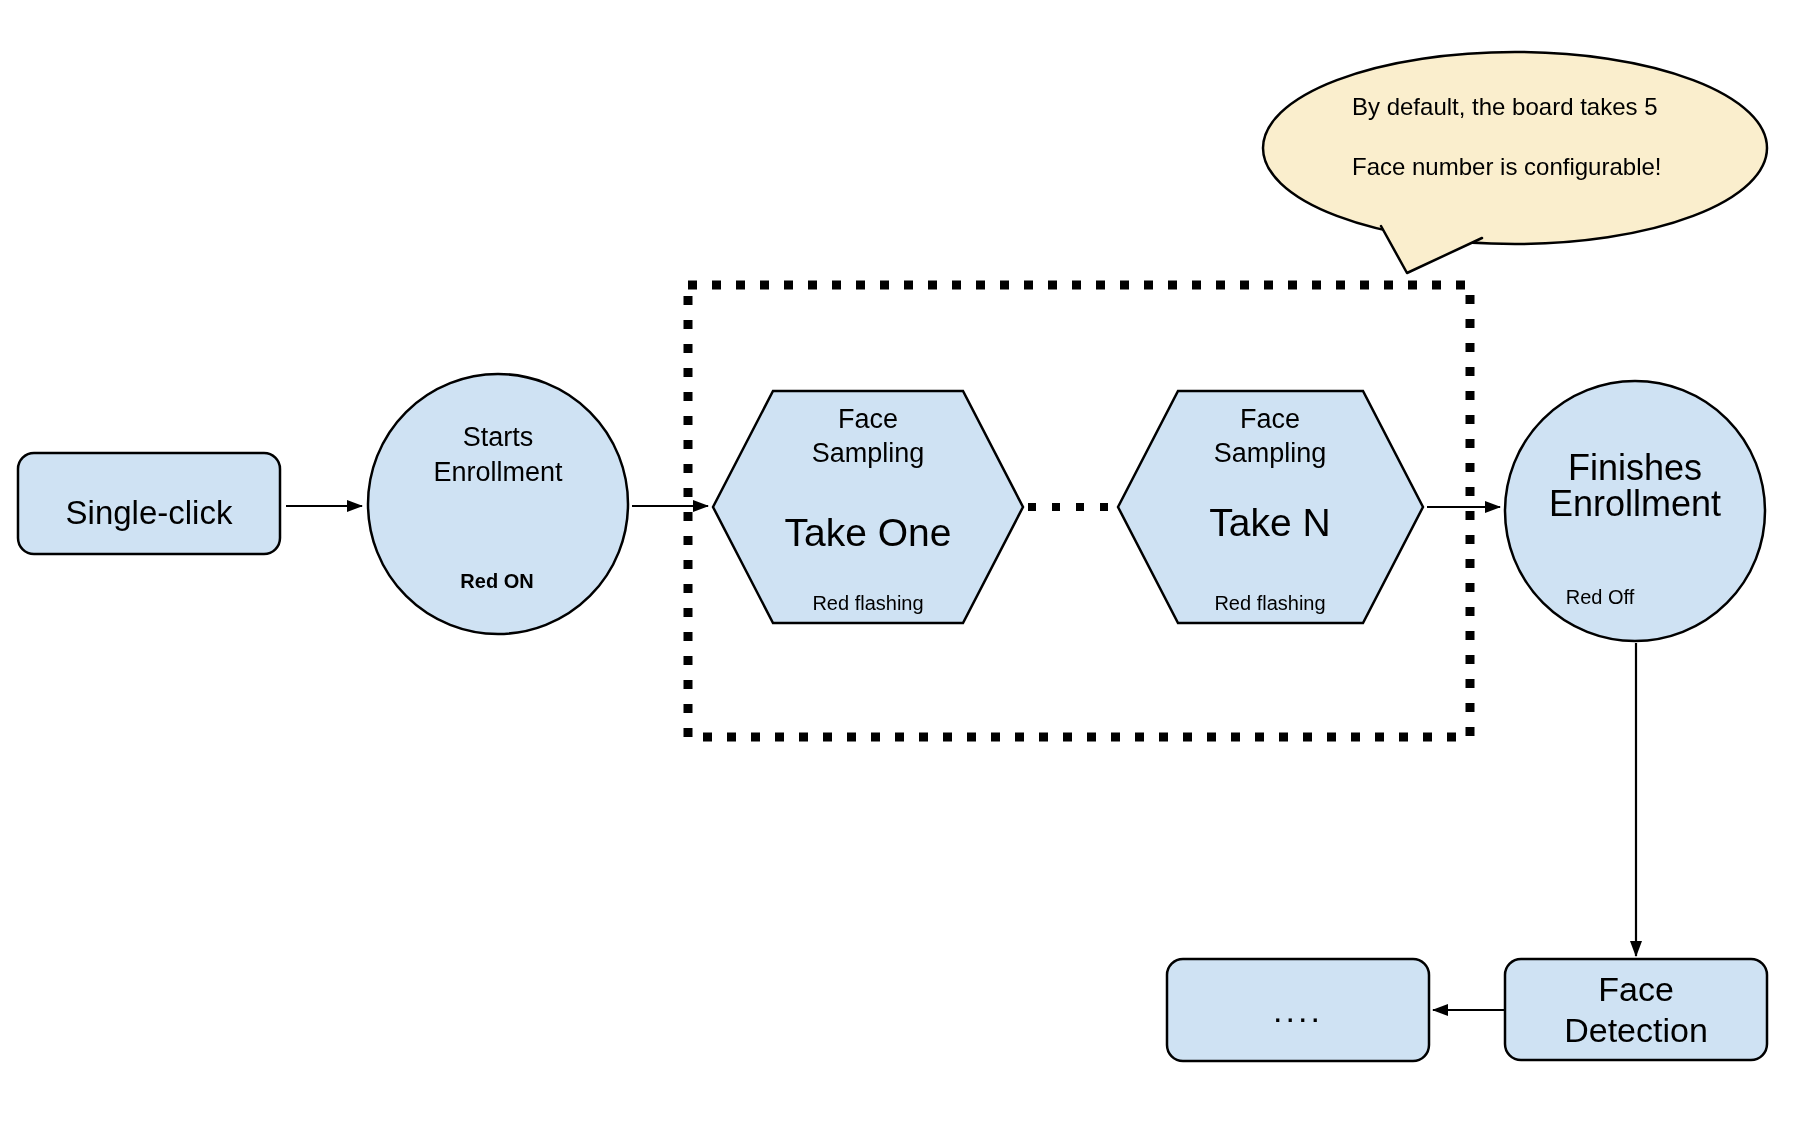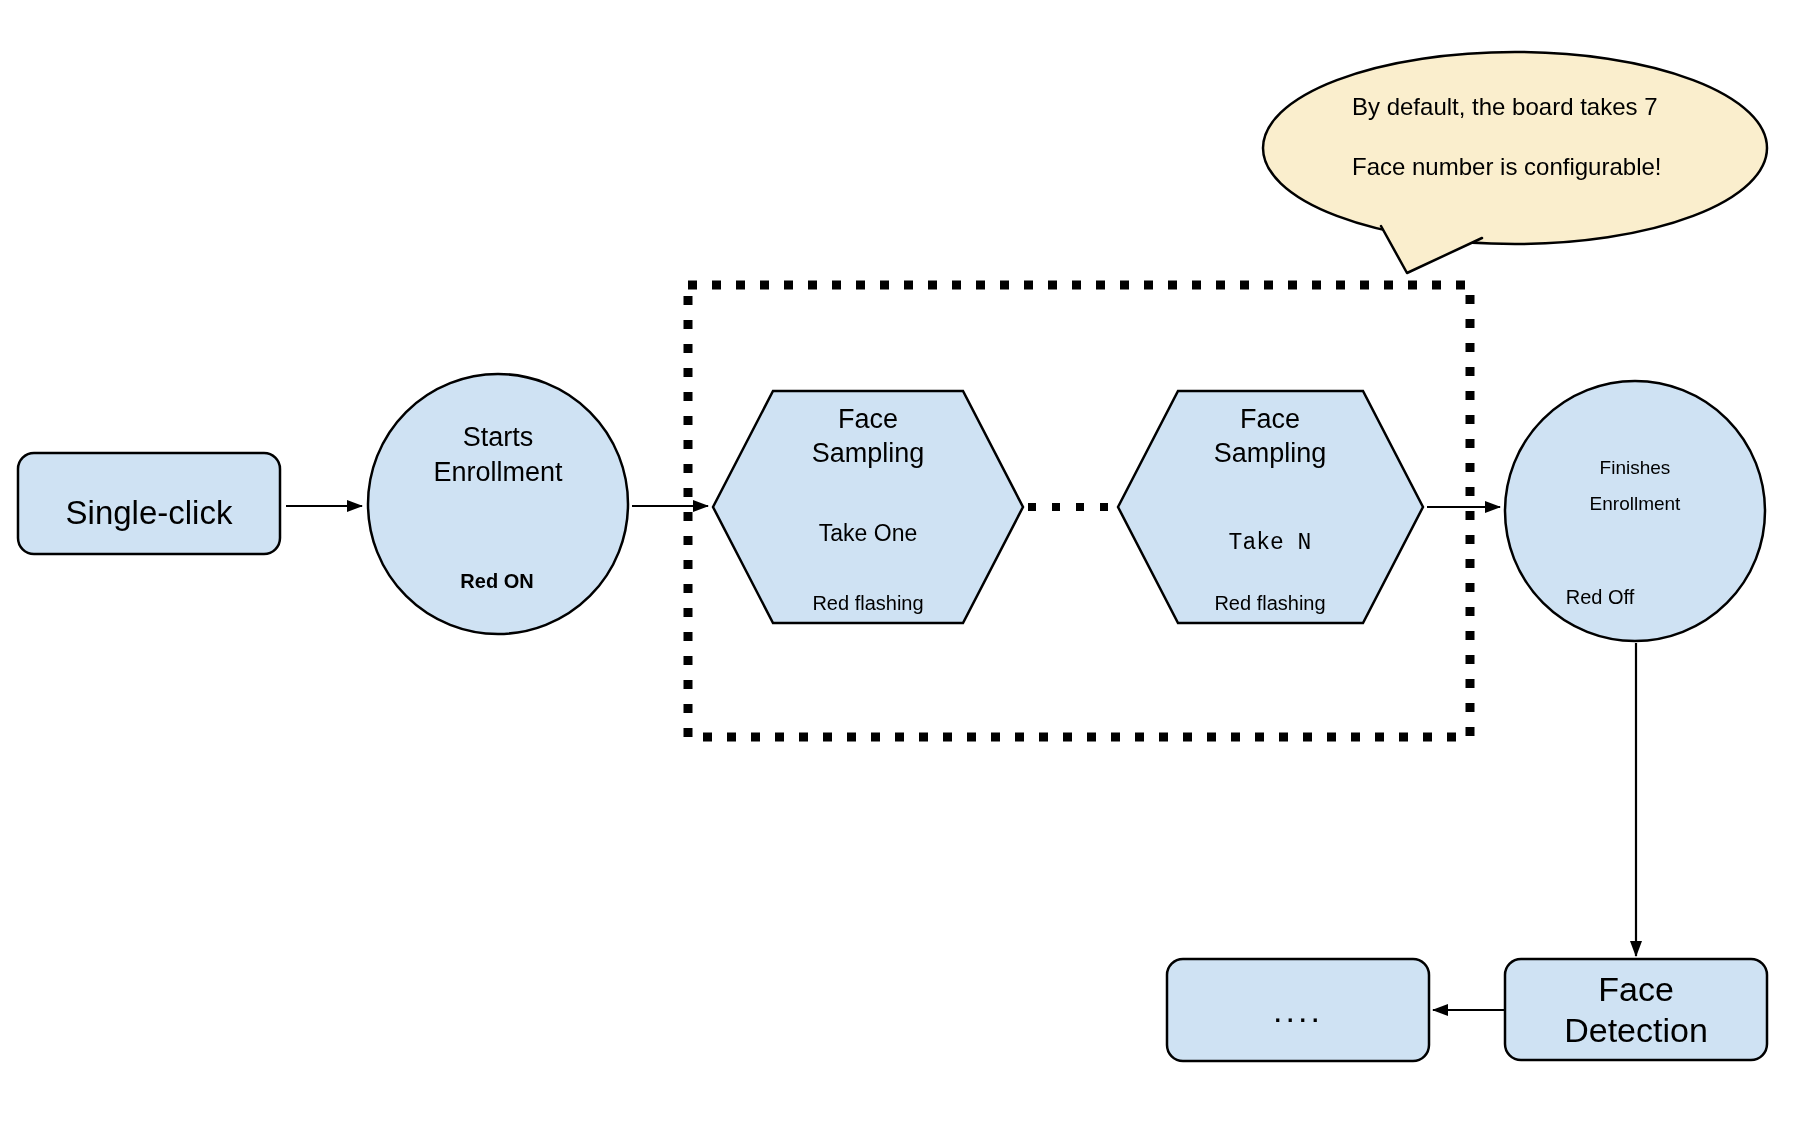--- a/index.html
+++ b/index.html
@@ -6,22 +6,22 @@
   #canvas{position:relative;width:1795px;height:1128px;background:#fff;
           font-family:"Liberation Sans",sans-serif;color:#000;}
   #shapes{position:absolute;left:0;top:0;}
   .overlay{position:absolute;}
   .center-x{transform:translateX(-50%);text-align:center;white-space:nowrap;}
   .flex-center{display:flex;flex-direction:column;align-items:center;justify-content:center;text-align:center;}
   .rect-label{font-size:33px;}
   .big-label{font-size:34px;line-height:41px;}
   .node-title{font-size:27px;line-height:35px;}
   .node-title-hex{font-size:27px;line-height:34px;}
-  .node-title-fin{font-size:19px;line-height:36px;}
-  .step-label{font-size:23px;line-height:38px;}
+  .node-title-fin{font-size:36px;line-height:36px;}
+  .step-label{font-size:39px;line-height:38px;}
   .status-label{font-size:20px;line-height:24px;}
   .dots-label{font-size:34px;letter-spacing:3px;}
   .callout-text{font-size:24px;}
   .callout-text div{line-height:30px;min-height:30px;white-space:nowrap;}
 </style>
 </head>
 <body style="background: rgb(255, 255, 255);">
 
 <div id="canvas">
 
@@ -67,35 +67,35 @@
     <div>Face</div>
     <div>Sampling</div>
   </div>
   <div class="overlay center-x step-label" style="left:868px;top:514px;">Take One</div>
   <div class="overlay center-x status-label" style="left:868px;top:591px;">Red flashing</div>
 
   <div class="overlay center-x node-title-hex" style="left:1270px;top:402px;">
     <div>Face</div>
     <div>Sampling</div>
   </div>
-  <div class="overlay center-x step-label" style="left:1270px;top:524px;font-family:Liberation Mono, monospace;">Take N</div>
+  <div class="overlay center-x step-label" style="left:1270px;top:504px;">Take N</div>
   <div class="overlay center-x status-label" style="left:1270px;top:591px;">Red flashing</div>
 
   <div class="overlay center-x node-title-fin" style="left:1635px;top:450px;">
     <div>Finishes</div>
     <div>Enrollment</div>
   </div>
   <div class="overlay center-x status-label" style="left:1600px;top:585px;">Red Off</div>
 
   <div class="overlay flex-center big-label" style="left:1505px;top:959px;width:262px;height:101px;">
     <div>Face</div>
     <div>Detection</div>
   </div>
 
   <div class="overlay flex-center dots-label" style="left:1167px;top:959px;width:262px;height:102px;">....</div>
 
   <div class="overlay callout-text" style="left:1352px;top:92px;">
-    <div>By default, the board takes 7</div>
+    <div>By default, the board takes 5</div>
     <div></div>
     <div>Face number is configurable!</div>
   </div>
 
 </div>
 
 </body></html>

